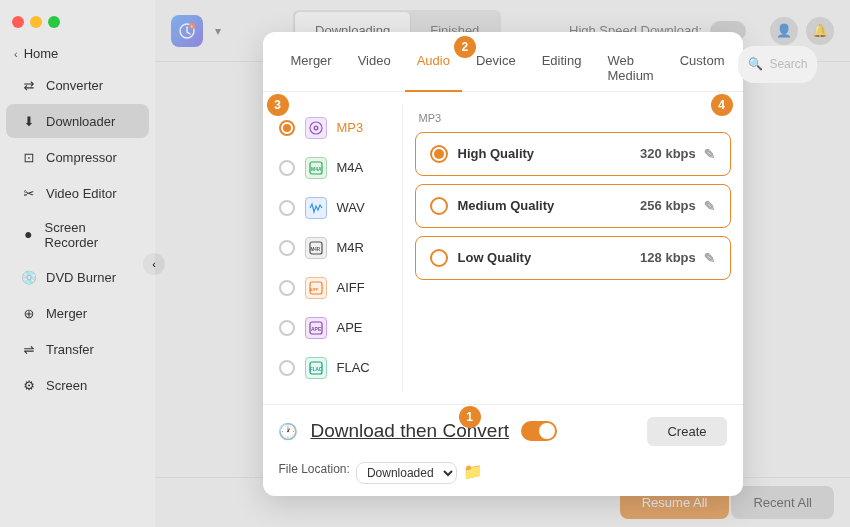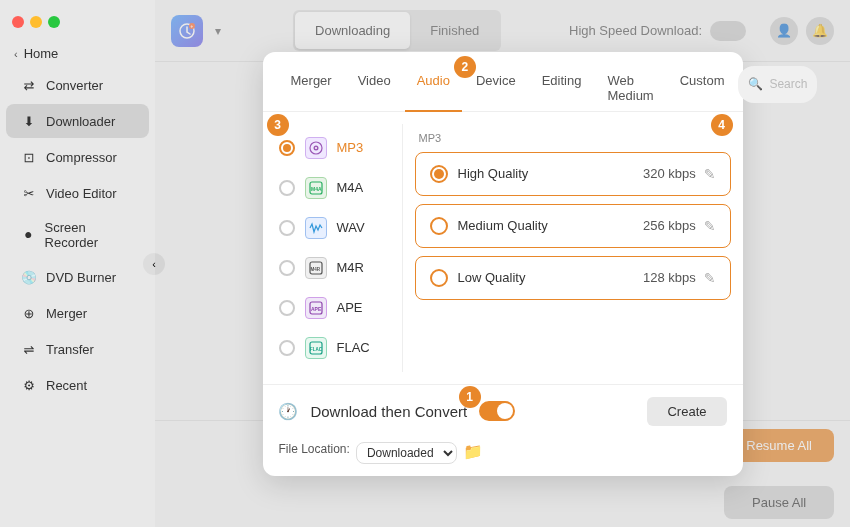--- a/index.html
+++ b/index.html
@@ -52,40 +52,40 @@
     .format-item { display: flex; align-items: center; gap: 10px; padding: 9px 16px; cursor: pointer; font-size: 13px; color: #333; }
     .format-item.active { color: #e8872a; }
     .format-radio { width: 16px; height: 16px; border-radius: 50%; border: 2px solid #ccc; display: flex; align-items: center; justify-content: center; }
     .format-radio.selected { border-color: #e8872a; }
     .format-radio.selected::after { content: ''; width: 8px; height: 8px; border-radius: 50%; background: #e8872a; }
     .format-icon { width: 22px; height: 22px; border-radius: 4px; display: flex; align-items: center; justify-content: center; font-size: 8px; font-weight: bold; }
 
     
     .quality-panel { flex: 1; padding: 8px 12px; }
     .quality-label { font-size: 11px; color: #888; margin-bottom: 8px; padding-left: 4px; }
-    .quality-item { display: flex; align-items: center; padding: 12px 14px; border: 1.5px solid #e8872a; border-radius: 8px; margin-bottom: 8px; cursor: pointer; }
+    .quality-item { display: flex; align-items: center; padding: 12px 14px; border: 1.5px solid #e8872a; border-radius: 8px; margin-bottom: 8px; cursor: pointer; font-weight: bold; }
     .quality-radio { width: 18px; height: 18px; border-radius: 50%; border: 2px solid #e8872a; display: flex; align-items: center; justify-content: center; margin-right: 10px; flex-shrink: 0; }
     .quality-radio.selected::after { content: ''; width: 10px; height: 10px; border-radius: 50%; background: #e8872a; }
     .quality-name { flex: 1; font-size: 13px; color: #333; }
     .quality-bitrate { font-size: 13px; color: #555; margin-right: 8px; }
     .quality-edit { color: #aaa; font-size: 14px; }
 
     
     .modal-footer { display: flex; align-items: center; padding: 12px 16px; border-top: 1px solid #eee; gap: 12px; }
     .create-btn { margin-left: auto; background: #e8e8e8; border: none; padding: 7px 20px; border-radius: 6px; font-size: 13px; cursor: pointer; color: #333; }
 
     
     .badge { width: 22px; height: 22px; border-radius: 50%; background: #e8872a; color: white; font-size: 12px; font-weight: bold; display: flex; align-items: center; justify-content: center; position: absolute; }
 
     
     .bottom-bar { position: absolute; bottom: 0; left: 0; right: 0; background: #f5f5f5; border-top: 1px solid #e0e0e0; padding: 8px 16px; display: flex; align-items: center; justify-content: space-between; }
     .bottom-left { display: flex; flex-direction: column; gap: 4px; }
     .toggle-pill { width: 36px; height: 20px; background: #e8872a; border-radius: 10px; position: relative; cursor: pointer; }
     .toggle-pill::after { content: ''; position: absolute; top: 2px; right: 2px; width: 16px; height: 16px; background: white; border-radius: 50%; }
-    .bottom-buttons { display: flex; gap: 24px; flex-direction: column; }
+    .bottom-buttons { display: flex; gap: 2px; }
     .btn-resume { background: #e8872a; color: white; border: none; padding: 9px 22px; border-radius: 8px; font-size: 13px; cursor: pointer; }
     .btn-pause { background: #d0d0d0; color: #333; border: none; padding: 9px 22px; border-radius: 8px; font-size: 13px; cursor: pointer; }
     .search-inline { display: flex; align-items: center; gap: 6px; background: #f0f0f0; border-radius: 16px; padding: 4px 10px; font-size: 12px; color: #aaa; margin-left: auto; }
 
     .folder-icon { font-size: 16px; cursor: pointer; }
     .dropdown-select { border: 1px solid #ddd; border-radius: 8px; padding: 2px 6px; font-size: 12px; color: #333; background: white; }
   </style>
 </head>
 <body>
 
@@ -128,21 +128,21 @@
   <div class="sidebar-item">
     <span class="sidebar-icon">⊕</span>
     <span>Merger</span>
   </div>
   <div class="sidebar-item">
     <span class="sidebar-icon">⇌</span>
     <span>Transfer</span>
   </div>
   <div class="sidebar-item">
     <span class="sidebar-icon">⚙</span>
-    <span>Recent</span>
+    <span>Screen</span>
   </div>
 </div>
 
 <div class="main">
 
   <div class="topbar">
     <div class="app-logo">
       <svg width="18" height="18" viewBox="0 0 18 18" fill="none">
         <circle cx="9" cy="9" r="7" stroke="white" stroke-width="1.5"></circle>
         <path d="M9 5v5l3 2" stroke="white" stroke-width="1.5" stroke-linecap="round"></path>
@@ -236,20 +236,30 @@
             <div class="format-radio"></div>
             <div class="format-icon" style="background:#f0f0f0;color:#555;border:1px solid #ccc;">
               <svg width="14" height="14" viewBox="0 0 14 14">
                   <rect x="1" y="1" width="12" height="12" rx="2" stroke="#555" stroke-width="1.2" fill="none"></rect>
                   <text x="1.5" y="10" font-size="4.5" fill="#555" font-weight="bold">M4R</text>
                 </svg>
             </div>
             <span>M4R</span>
           </div>
 
+          <div class="format-item">
+            <div class="format-radio"></div>
+            <div class="format-icon" style="background:#fff0e8;color:#e8872a;border:1px solid #f0c090;">
+              <svg width="14" height="14" viewBox="0 0 14 14">
+                  <rect x="1" y="1" width="12" height="12" rx="2" stroke="#e8872a" stroke-width="1.2" fill="none"></rect>
+                  <text x="0.5" y="10" font-size="4" fill="#e8872a" font-weight="bold">AIFF</text>
+                </svg>
+            </div>
+            <span>AIFF</span>
+          </div>
 
           <div class="format-item">
             <div class="format-radio"></div>
             <div class="format-icon" style="background:#f0e8f8;color:#8e44ad;border:1px solid #d0a0e8;">
               <svg width="14" height="14" viewBox="0 0 14 14">
                   <rect x="1" y="1" width="12" height="12" rx="2" stroke="#8e44ad" stroke-width="1.2" fill="none"></rect>
                   <text x="2" y="10" font-size="5" fill="#8e44ad" font-weight="bold">APE</text>
                 </svg>
             </div>
             <span>APE</span>
@@ -294,40 +304,40 @@
             <span class="quality-edit">✎</span>
           </div>
         </div>
       </div>
 
       <div class="modal-footer" style="position:relative;">
 
         <span class="badge" style="position:absolute;bottom:30px;left:196px;">1</span>
 
         <span style="font-size:16px;color:#888;">🕐</span>
-        <span style="font-size:15px;color:#333;">Download then Convert</span>
+        <span style="font-size:19px;color:#333;text-decoration:underline;">Download then Convert</span>
         <div class="toggle-pill"></div>
         <button class="create-btn">Create</button>
       </div>
 
       <div style="padding: 4px 16px 12px; display:flex; align-items:flex-start; gap:6px; font-size:12px; color:#555;">
         <span>File Location:</span>
         <select class="dropdown-select">
           <option>Downloaded</option>
         </select>
         <span class="folder-icon">📁</span>
       </div>
 
     </div>
   </div>
 
   <div class="bottom-bar">
     <div class="bottom-left">
     </div>
     <div class="bottom-buttons">
       <button class="btn-resume">Resume All</button>
-      <button class="btn-pause">Pause All</button>
+      <button class="btn-pause">Recent All</button>
     </div>
   </div>
 
   <div style="position:absolute;left:-12px;top:50%;transform:translateY(-50%);background:#ddd;border-radius:50%;width:22px;height:22px;display:flex;align-items:center;justify-content:center;font-size:11px;cursor:pointer;z-index:5;">‹</div>
 
 </div>
 
 </body></html>

